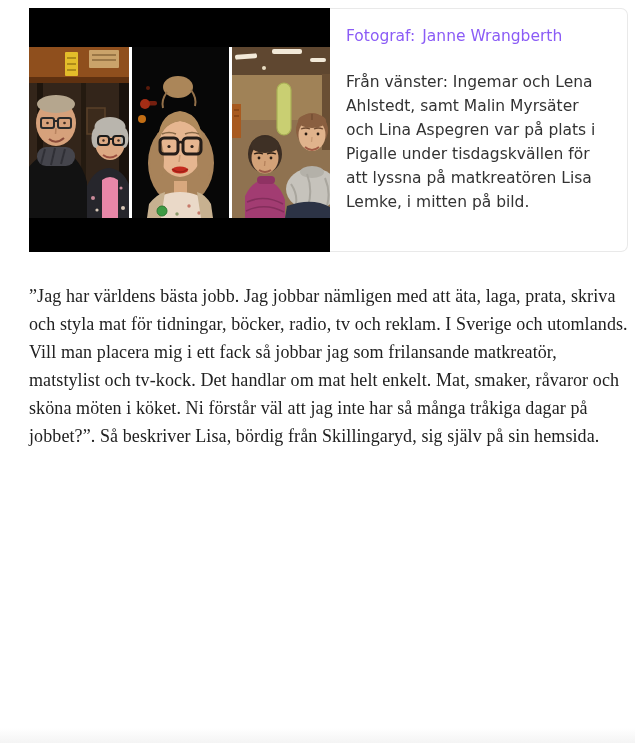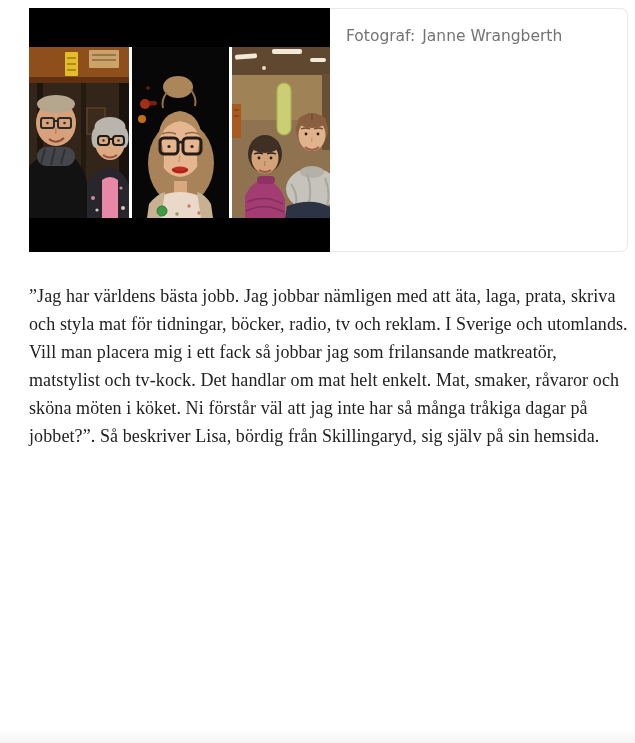--- a/index.html
+++ b/index.html
@@ -16,21 +16,21 @@
   .figure{display:flex;width:599px;height:244px;margin:0 0 30px 0;}
   .collage{width:301px;height:244px;flex:0 0 301px;background:#000;}
   .collage svg{display:block;}
   .caption-box{
     flex:1;box-sizing:border-box;height:244px;
     border:1px solid #e9e9e9;border-left:none;border-radius:0 7px 7px 0;
     padding:17px 16px 12px 16px;background:#fff;overflow:hidden;
   }
   .credit{
     font-family:"DejaVu Sans",sans-serif;font-size:15.5px;line-height:20px;
-    color:#737373;margin:0 0 24px 0;
+    color:#8b5cf6;margin:0 0 24px 0;
   }
   .credit .credit-name{margin-left:7px;}
   .caption-text{
     font-family:"DejaVu Sans",sans-serif;font-size:15.5px;line-height:24px;
     color:#333;margin:0;
   }
   .body-p{
     font-family:"Liberation Serif",serif;
     font-size:18px;line-height:28px;font-weight:400;color:#212121;
     margin:0 0 14px 0;width:599px;letter-spacing:.1px;
@@ -187,20 +187,21 @@
           <path d="M256,210 L258,198 Q283,189 301,199 L301,210 Z" fill="#2c3345"></path>
         </g>
 
         <rect x="100" y="39" width="3" height="171" fill="#ffffff"></rect>
         <rect x="200" y="39" width="3" height="171" fill="#ffffff"></rect>
       </svg>
     </div>
 
     <div class="caption-box">
       <p class="credit"><span>Fotograf:</span><span class="credit-name">Janne Wrangberth</span></p>
+      <p class="caption-text">Från vänster: Ingemar och Lena Ahlstedt, samt Malin Myrsäter och Lina Aspegren var på plats i Pigalle under tisdagskvällen för att lyssna på matkreatören Lisa Lemke, i mitten på bild.</p>
     </div>
 
   </div>
 
   <p class="body-p">”Jag har världens bästa jobb. Jag jobbar nämligen med att äta, laga, prata, skriva och styla mat för tidningar, böcker, radio, tv och reklam. I Sverige och utomlands. Vill man placera mig i ett fack så jobbar jag som frilansande matkreatör, matstylist och tv-kock. Det handlar om mat helt enkelt. Mat, smaker, råvaror och sköna möten i köket. Ni förstår väl att jag inte har så många tråkiga dagar på jobbet?”. Så beskriver Lisa, bördig från Skillingaryd, sig själv på sin hemsida.</p>
 
 </div>
 
 <div class="next-preview"></div>
 

